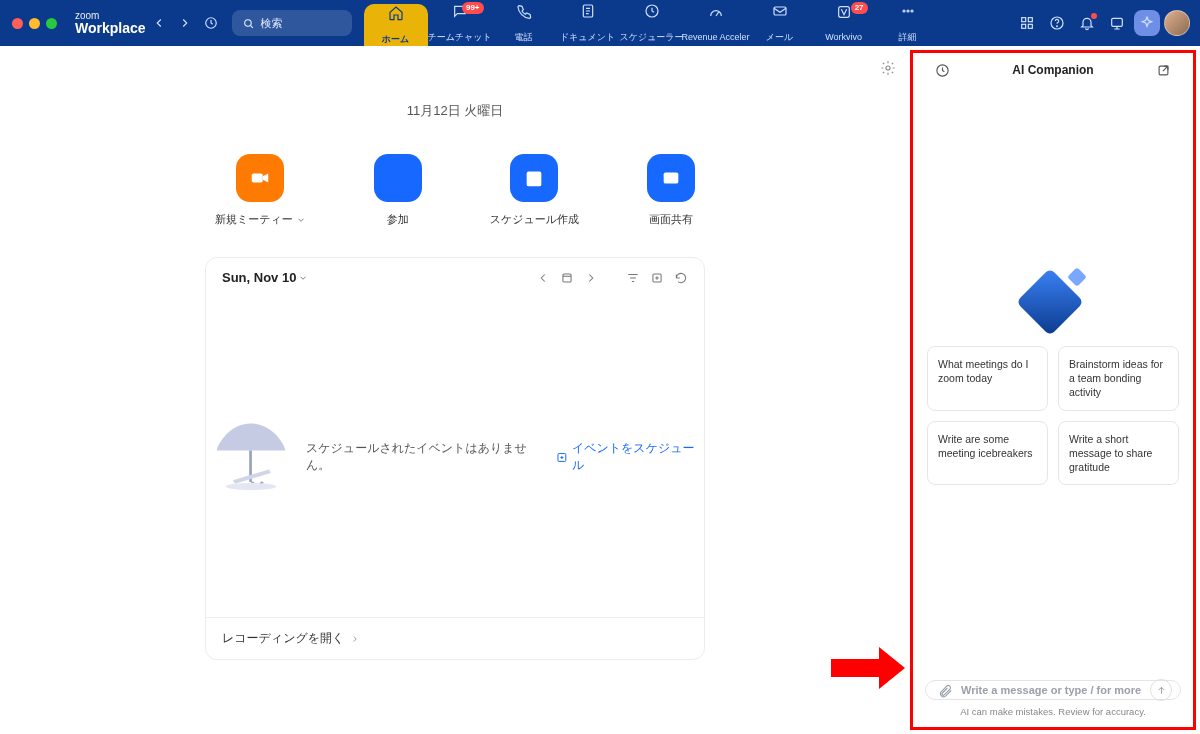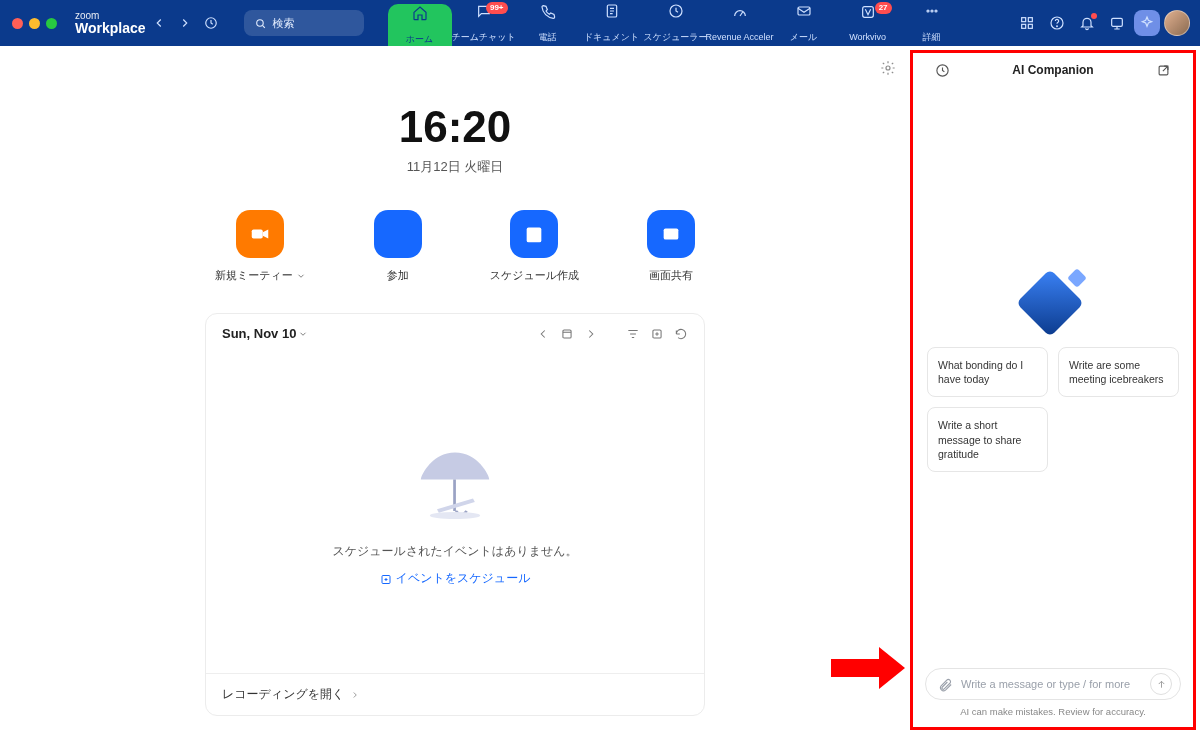--- a/index.html
+++ b/index.html
@@ -8,25 +8,25 @@
   
   .topbar { height: 46px; background: #0b3a8c; display: flex; align-items: center; color: #fff; font-size: 11px; }
   .traffic { display:flex; gap:6px; padding:0 12px; }
   .tl { width:11px; height:11px; border-radius:50%; }
   .red{background:#ff5f57}.yel{background:#febc2e}.grn{background:#28c840}
   .brand { margin-left:6px; line-height:1.1; }
   .brand .z { font-size:10px; opacity:.9;}
   .brand .w { font-size:14px; font-weight:600;}
   .navbtn { width:22px; height:22px; border-radius:6px; display:flex;align-items:center;justify-content:center; color:#cfe0ff; margin:0 2px; cursor:pointer;}
   .navbtn svg{width:14px;height:14px;stroke:currentColor;fill:none;stroke-width:2;}
-  .search { display:flex; align-items:center; gap:6px; background:rgba(255,255,255,.15); border-radius:8px; height:26px; padding:0 10px; margin:0 20px; width:120px; color:#e6efff;}
+  .search { display:flex; align-items:center; gap:6px; background:rgba(255,255,255,.15); border-radius:8px; height:26px; padding:0 10px; margin:0 8px; width:120px; color:#e6efff;}
   .search svg{width:13px;height:13px;stroke:currentColor;fill:none;stroke-width:2;}
   .tabs { display:flex; align-items:stretch; height:46px; margin-left:4px; flex:1; }
   .tab { width:64px; display:flex; flex-direction:column; align-items:center; justify-content:center; gap:12px; position:relative; color:#cfe0ff; cursor:pointer;}
-  .tab.active { background:#22c55e; color:#0b3a8c; border-radius:10px 10px 0 0; margin-top:4px;}
+  .tab.active { background:#eab308; color:#0b3a8c; border-radius:10px 10px 0 0; margin-top:4px;font-weight:bold;}
   .tab .ico{height:16px;display:flex;align-items:center;justify-content:center;}
   .tab .ico svg{width:16px;height:16px;stroke:currentColor;fill:none;stroke-width:1.8;}
   .tab .lbl{font-size:9px; white-space:nowrap;}
   .badge{position:absolute; top:2px; right:8px; background:#ff4d4f; color:#fff; font-size:8px; padding:0 4px; border-radius:7px; line-height:12px; font-weight:600;}
   .right-icons{display:flex;align-items:center;gap:4px;padding:0 10px;}
   .ri{width:26px;height:26px;display:flex;align-items:center;justify-content:center;color:#cfe0ff;border-radius:6px;cursor:pointer;position:relative;}
   .ri svg{width:16px;height:16px;stroke:currentColor;fill:none;stroke-width:1.8;}
   .ri.sparkle{background:#6f8fe7;border-radius:8px;}
   .ri .dot{position:absolute;top:3px;right:3px;width:6px;height:6px;background:#ff4d4f;border-radius:50%;}
   .avatar{width:26px;height:26px;border-radius:50%;background:linear-gradient(135deg,#e0b090,#8a6a50);border:1px solid rgba(255,255,255,.4);}
@@ -48,42 +48,42 @@
   .tile.blue{background:#1668ff;}
   .tile svg{width:22px;height:22px;fill:currentColor;}
   .actlbl{font-size:11px;color:#333;display:flex;align-items:center;gap:3px;}
   .chev{width:10px;height:10px;stroke:#666;fill:none;stroke-width:2;}
 
   .card{width:500px;margin:30px auto 0;border:1px solid #ececec;border-radius:12px;box-shadow:0 0 0 1px rgba(0,0,0,0);}
   .card-head{display:flex;align-items:center;justify-content:space-between;padding:12px 16px;}
   .card-head .d{font-size:13px;font-weight:700;color:#222;display:flex;align-items:center;gap:2px;cursor:pointer;}
   .card-head .tools{display:flex;align-items:center;gap:10px;color:#777;}
   .card-head .tools svg{width:14px;height:14px;stroke:currentColor;fill:none;stroke-width:1.8;cursor:pointer;}
-  .card-body{height:320px;display:flex;flex-direction:column;align-items:center;justify-content:center;gap:10px;}
+  .card-body{height:320px;display:flex;align-items:center;justify-content:center;gap:10px;}
   .umbrella{color:#b8bdd6;}
   .umbrella svg{width:90px;height:90px;fill:currentColor;}
   .empty1{font-size:12px;color:#555;}
   .empty2{font-size:12px;color:#1668ff;cursor:pointer;display:flex;align-items:center;gap:4px;}
   .empty2 svg{width:12px;height:12px;stroke:currentColor;fill:none;stroke-width:2;}
   .card-foot{border-top:1px solid #eee;padding:12px 16px;font-size:12px;color:#333;display:flex;align-items:center;gap:6px;cursor:pointer;}
   .card-foot svg{width:10px;height:10px;stroke:#888;fill:none;stroke-width:2;}
 
   
   .panel{width:286px;border:3px solid #ff0000;position:relative;margin:4px 4px 4px 0;display:flex;flex-direction:column;}
   .p-head{height:34px;display:flex;align-items:center;justify-content:space-between;padding:0 22px;color:#555;}
   .p-head svg{width:15px;height:15px;stroke:currentColor;fill:none;stroke-width:1.8;cursor:pointer;}
   .p-title{font-size:12px;font-weight:600;color:#222;}
   .p-body{flex:1;display:flex;flex-direction:column;align-items:center;justify-content:center;gap:20px;padding:0 14px;}
   .diamond{width:54px;height:54px;position:relative;}
   .diamond .big{position:absolute;inset:6px 6px 0 0;transform:rotate(45deg);background:linear-gradient(135deg,#3b82f6,#0b3a8c);border-radius:6px;}
   .diamond .sm{position:absolute;top:-2px;right:-4px;width:14px;height:14px;transform:rotate(45deg);background:#7aa7ff;border-radius:3px;}
   .suggs{display:grid;grid-template-columns:1fr 1fr;gap:10px;width:100%;}
   .sugg{border:1px solid #e6e6e6;border-radius:8px;padding:10px;font-size:10.5px;color:#333;line-height:1.35;cursor:pointer;}
   .p-foot{padding:10px 12px 10px;}
-  .inp{border:1px solid #e4e4e4;border-radius:22px;height:32px;display:flex;align-items:center;gap:8px;padding:0 8px 0 12px;color:#9aa0aa;}
+  .inp{border:1px solid #e4e4e4;border-radius:22px;height:20px;display:flex;align-items:center;gap:8px;padding:0 8px 0 12px;color:#9aa0aa;font-weight:bold;}
   .inp svg{width:15px;height:15px;stroke:currentColor;fill:none;stroke-width:1.8;}
   .inp .ph{flex:1;font-size:11px;}
   .send{width:22px;height:22px;border-radius:50%;border:1px solid #e0e0e0;display:flex;align-items:center;justify-content:center;}
   .send svg{width:11px;height:11px;stroke:#999;fill:none;stroke-width:2;}
   .disc{text-align:center;font-size:9.5px;color:#888;margin-top:6px;}
 
   .arrow{position:absolute;left:-82px;bottom:38px;width:78px;height:42px;}
   .arrow .shaft{position:absolute;top:12px;left:0;width:52px;height:18px;background:#ff0000;}
   .arrow .head{position:absolute;top:0;left:48px;width:0;height:0;border-top:21px solid transparent;border-bottom:21px solid transparent;border-left:26px solid #ff0000;}
 </style>
@@ -247,21 +247,20 @@
 </div>
 
 <div class="body">
   <div class="main">
     <div class="gear"><svg viewBox="0 0 24 24">
           <circle cx="12" cy="12" r="3"></circle>
           <path d="M12 2v3M12 19v3M4.2 4.2l2.1 2.1M17.7 17.7l2.1 2.1M2 12h3M19 12h3M4.2 19.8l2.1-2.1M17.7 6.3l2.1-2.1"></path>
         </svg></div>
 
     <div class="clock">
-      <div class="time">16:20</div>
       <div class="date">11月12日 火曜日</div>
     </div>
 
     <div class="actions">
       <div class="act">
         <div class="tile orange">
             <svg viewBox="0 0 24 24">
               <rect x="3" y="7" width="12" height="10" rx="2"></rect>
               <path d="M15 10l6-3v10l-6-3z"></path>
             </svg>
@@ -377,21 +376,22 @@
           <rect x="5" y="5" width="14" height="14" rx="2"></rect>
           <path d="M13 5h6v6M19 5l-8 8"></path>
         </svg>
     </div>
     <div class="p-body">
       <div class="diamond">
           <div class="big"></div>
           <div class="sm"></div>
         </div>
       <div class="suggs">
-        <div class="sugg">What bonding do I have today</div>
+        <div class="sugg">What meetings do I zoom today</div>
+        <div class="sugg">Brainstorm ideas for a team bonding activity</div>
         <div class="sugg">Write are some meeting icebreakers</div>
         <div class="sugg">Write a short message to share gratitude</div>
       </div>
     </div>
     <div class="p-foot">
       <div class="inp">
         <svg viewBox="0 0 24 24">
             <path d="M21 12l-9 9a5 5 0 0 1-7-7l9-9a3.5 3.5 0 0 1 5 5l-9 9a2 2 0 0 1-3-3l8-8"></path>
           </svg>
         <div class="ph">Write a message or type / for more</div>

